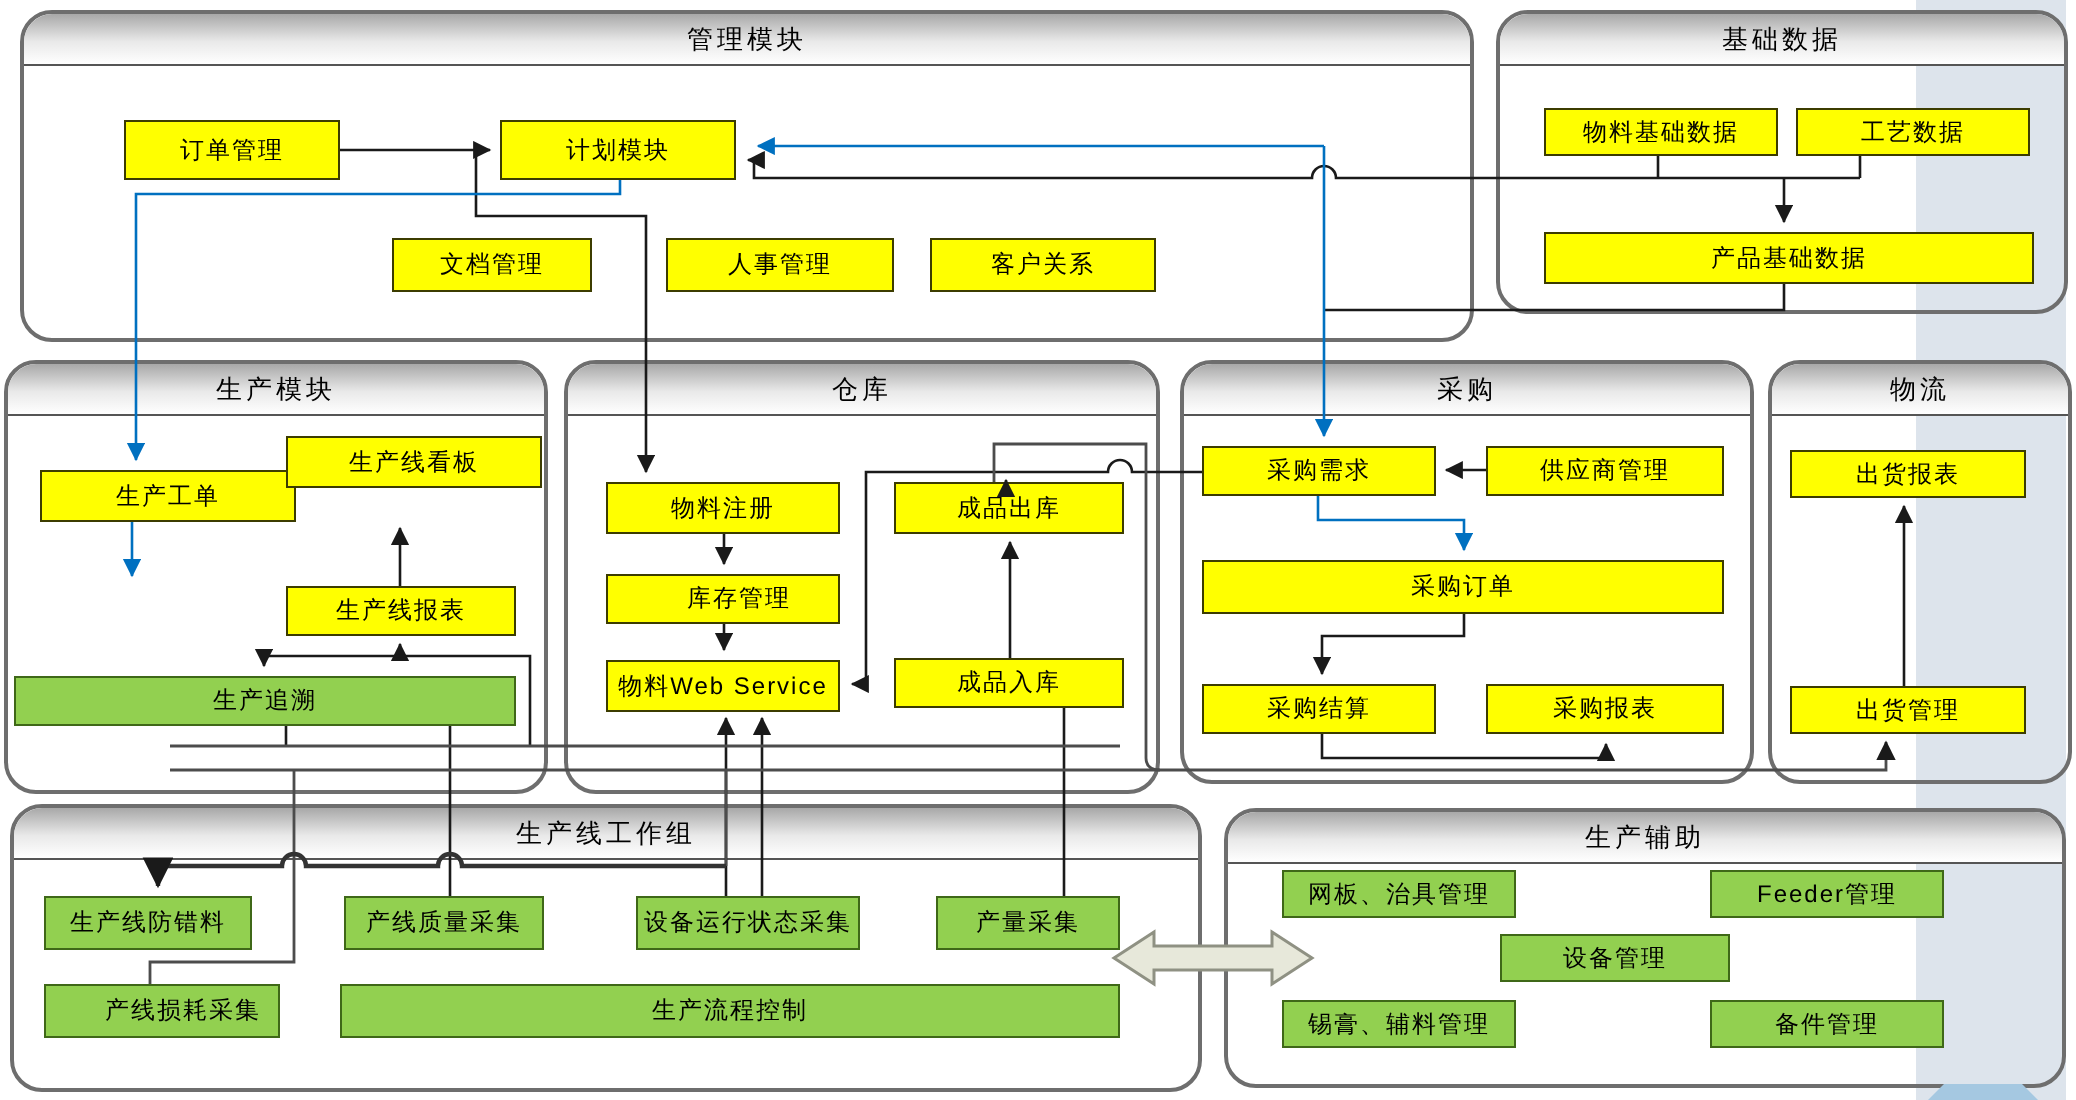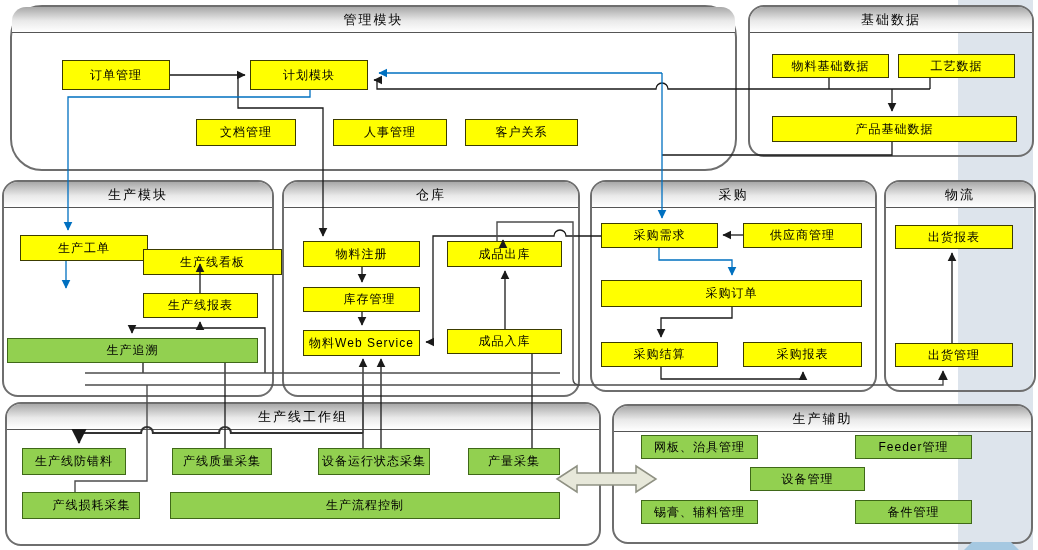--- a/index.html
+++ b/index.html
@@ -18,21 +18,21 @@
   .green{background:#92d050;border:1px solid #3f6818;}
   svg.wires{position:absolute;left:0;top:0;pointer-events:none;}
 </style>
 </head>
 <body>
 
 <div id="stage">
 
   <div class="band" style="left:958px;width:75px;"></div>
 
-  <div class="container" style="left:10px;top:5px;width:723px;height:162px;border-radius:32px;">
+  <div class="container" style="left:10px;top:5px;width:723px;height:162px;">
     <div class="hd">管理模块</div>
   </div>
   <div class="container" style="left:748px;top:5px;width:282px;height:148px;">
     <div class="hd">基础数据</div>
   </div>
   <div class="container" style="left:2px;top:180px;width:268px;height:213px;">
     <div class="hd">生产模块</div>
   </div>
   <div class="container" style="left:282px;top:180px;width:294px;height:213px;">
     <div class="hd">仓库</div>
@@ -54,21 +54,21 @@
   <div class="node yellow" style="left:250px;top:60px;width:118px;height:30px;">计划模块</div>
   <div class="node yellow" style="left:196px;top:119px;width:100px;height:27px;">文档管理</div>
   <div class="node yellow" style="left:333px;top:119px;width:114px;height:27px;">人事管理</div>
   <div class="node yellow" style="left:465px;top:119px;width:113px;height:27px;">客户关系</div>
 
   <div class="node yellow" style="left:772px;top:54px;width:117px;height:24px;">物料基础数据</div>
   <div class="node yellow" style="left:898px;top:54px;width:117px;height:24px;">工艺数据</div>
   <div class="node yellow" style="left:772px;top:116px;width:245px;height:26px;">产品基础数据</div>
 
   <div class="node yellow" style="left:20px;top:235px;width:128px;height:26px;text-align:center;">生产工单</div>
-  <div class="node yellow" style="left:143px;top:249px;width:139px;height:26px;">生产线看板</div>
+  <div class="node yellow" style="left:143px;top:218px;width:128px;height:26px;">生产线看板</div>
   <div class="node yellow" style="left:143px;top:293px;width:115px;height:25px;">生产线报表</div>
   <div class="node green" style="left:7px;top:338px;width:251px;height:25px;">生产追溯</div>
 
   <div class="node yellow" style="left:303px;top:241px;width:117px;height:26px;">物料注册</div>
   <div class="node yellow" style="left:303px;top:287px;width:117px;height:25px;padding-left:16px;">库存管理</div>
   <div class="node yellow" style="left:303px;top:330px;width:117px;height:26px;">物料Web Service</div>
   <div class="node yellow" style="left:447px;top:241px;width:115px;height:26px;">成品出库</div>
   <div class="node yellow" style="left:447px;top:329px;width:115px;height:25px;">成品入库</div>
 
   <div class="node yellow" style="left:601px;top:223px;width:117px;height:25px;">采购需求</div>

